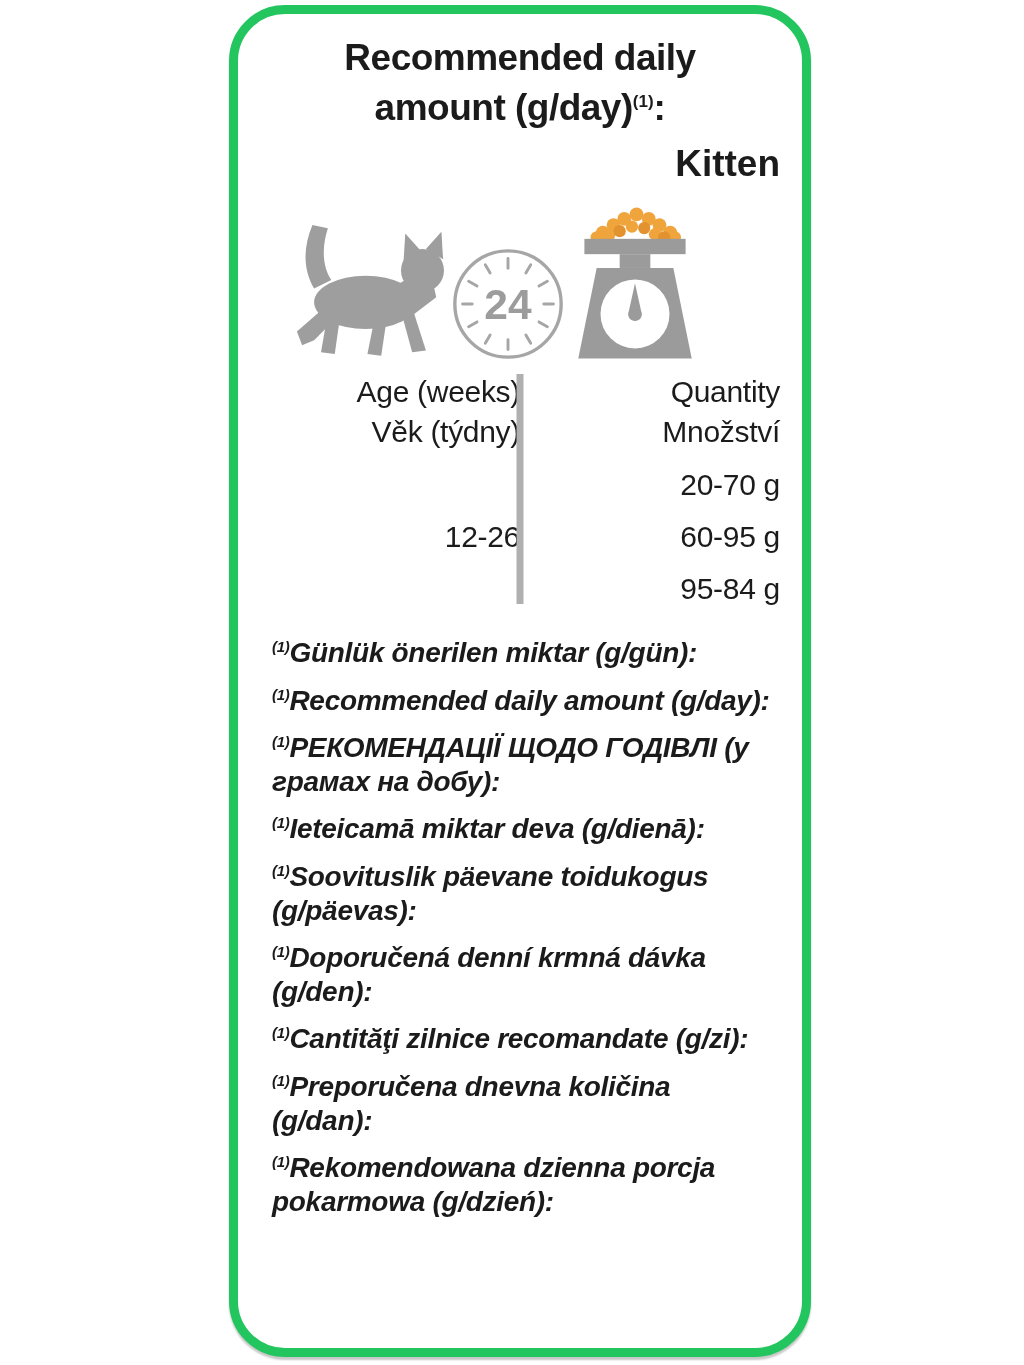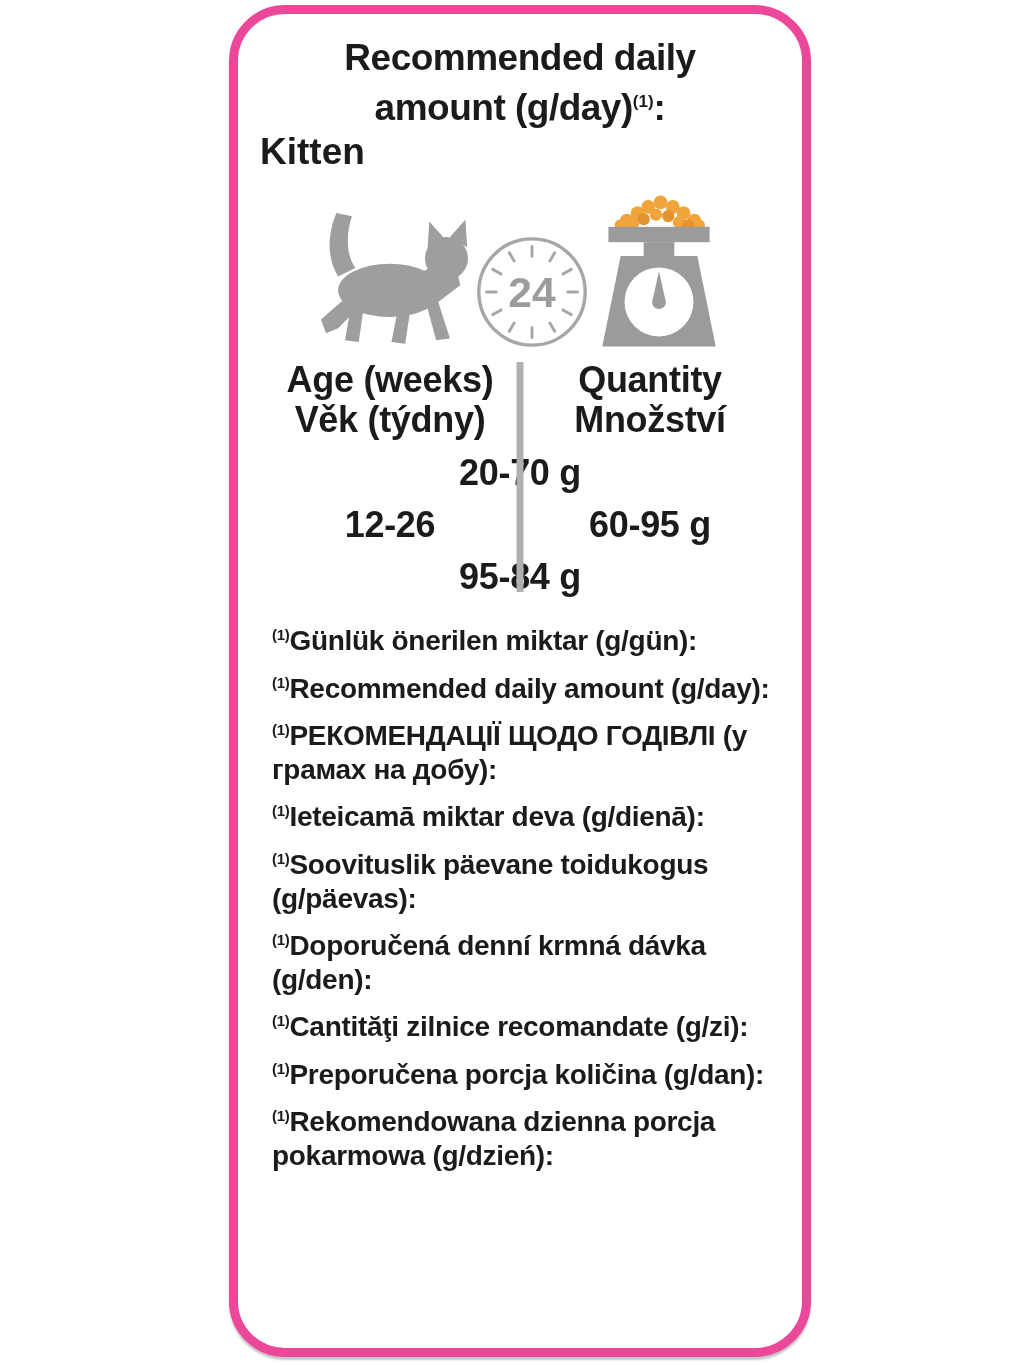--- a/index.html
+++ b/index.html
@@ -11,82 +11,83 @@
     overflow: hidden;
     font-family: "Liberation Sans", sans-serif;
     color: #1b1b1b;
   }
   .panel {
     box-sizing: border-box;
     width: 582px;
     height: 1352px;
     margin: 5px 0 0 229px;
     background: #ffffff;
-    border: 9px solid #ec4899;
+    border: 9px solid #22c55e;
     border-radius: 56px;
     box-shadow: 0 3px 2px rgba(0,0,0,0.22);
     padding: 20px 22px 16px 22px;
   }
   .title {
     text-align: center;
     font-size: 37px;
     font-weight: 700;
     line-height: 44px;
     letter-spacing: -0.5px;
     margin-top: 2px;
   }
   .tsup { font-size: 17px; vertical-align: super; letter-spacing: 0; }
   .subtitle {
-    text-align: left;
+    text-align: right;
     font-size: 37px;
     font-weight: 700;
-    margin-top: 0;
+    margin-top: 12px;
     line-height: 44px;
   }
   .icons-row {
     margin-top: 8px;
     height: 168px;
     display: flex;
-    justify-content: center;
+    justify-content: flex-start;
     align-items: flex-end;
     padding: 0 28px 0 18px;
   }
   .feed-table {
     position: relative;
     margin-top: 10px;
   }
   .divider {
     position: absolute;
     left: 50%;
     transform: translateX(-50%);
     top: 2px;
     bottom: 4px;
     width: 7px;
     background: #b0b0b0;
   }
   .trow { display: flex; }
   .tcell {
     flex: 1;
-    text-align: center;
-    font-weight: 700;
-    font-size: 36px;
+    text-align: right;
+    font-weight: 400;
+    font-size: 30px;
     letter-spacing: -0.3px;
   }
   .thead .tcell { line-height: 40px; }
   .vals .tcell { padding-top: 14px; line-height: 38px; }
   .footnotes {
     margin-top: 22px;
     padding: 0 4px 0 12px;
   }
   .fn {
     margin: 7px 0;
     font-size: 28px;
     font-weight: 700;
     line-height: 34px;
     letter-spacing: -0.3px;
+    font-style: italic;
   }
   .fn sup { font-size: 15px; vertical-align: super; }
   svg { display: block; }
   .clock-num {
     font-family: "Liberation Sans", sans-serif;
     font-weight: 700;
   }
 </style>
 </head>
 <body>
@@ -190,18 +191,18 @@
   </div>
 
   <div class="footnotes">
     <p class="fn"><sup>(1)</sup><span>Günlük önerilen miktar (g/gün):</span></p>
     <p class="fn"><sup>(1)</sup><span>Recommended daily amount (g/day):</span></p>
     <p class="fn"><sup>(1)</sup><span>РЕКОМЕНДАЦІЇ ЩОДО ГОДІВЛІ (у грамах на добу):</span></p>
     <p class="fn"><sup>(1)</sup><span>Ieteicamā miktar deva (g/dienā):</span></p>
     <p class="fn"><sup>(1)</sup><span>Soovituslik päevane toidukogus (g/päevas):</span></p>
     <p class="fn"><sup>(1)</sup><span>Doporučená denní krmná dávka (g/den):</span></p>
     <p class="fn"><sup>(1)</sup><span>Cantităţi zilnice recomandate (g/zi):</span></p>
-    <p class="fn"><sup>(1)</sup><span>Preporučena porcja količina (g/dan):</span></p>
+    <p class="fn"><sup>(1)</sup><span>Preporučena dnevna količina (g/dan):</span></p>
     <p class="fn"><sup>(1)</sup><span>Rekomendowana dzienna porcja pokarmowa (g/dzień):</span></p>
 
   </div>
 
 </div>
 
 </body></html>

